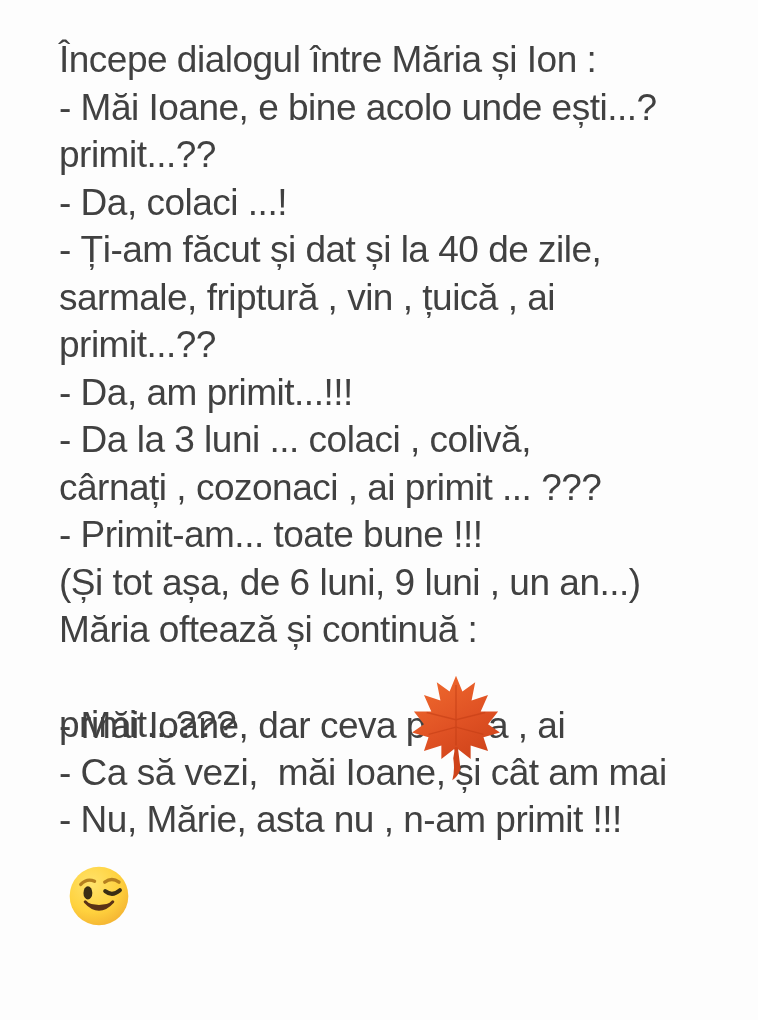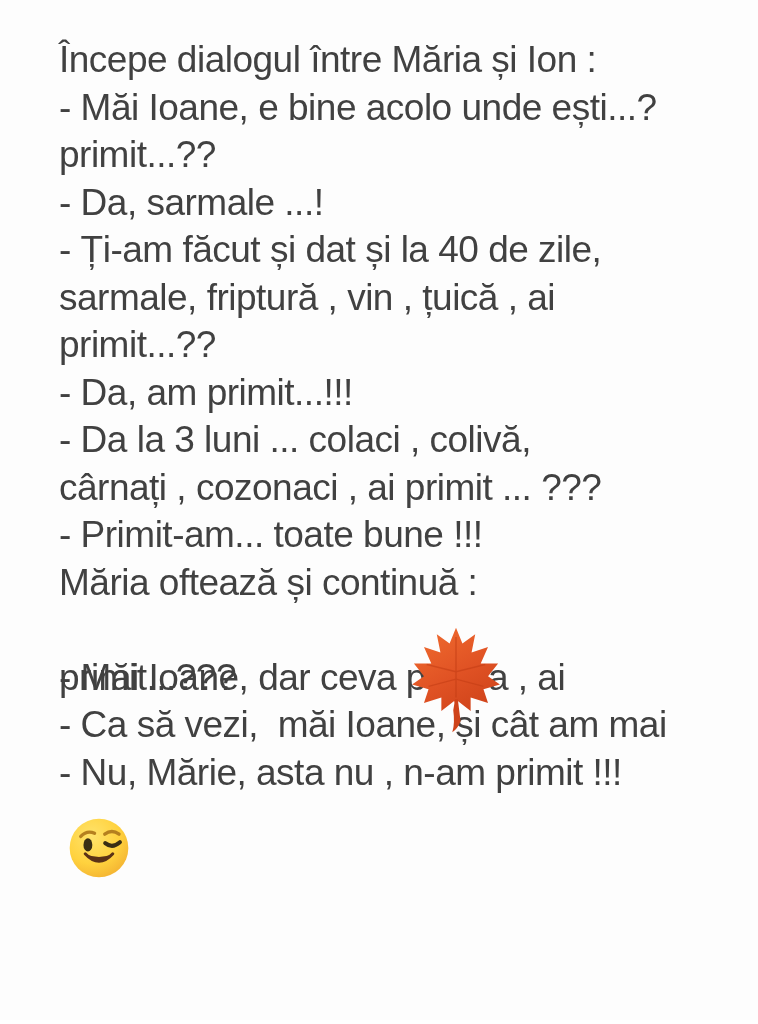--- a/index.html
+++ b/index.html
@@ -51,28 +51,29 @@
   }
 </style>
 </head>
 <body>
 
 <div class="page">
   <div class="text-block">
     <div class="line">Începe dialogul între Măria și Ion :</div>
     <div class="line">- Măi Ioane, e bine acolo unde ești...?</div>
     <div class="line">primit...??</div>
-    <div class="line">- Da, sarmale ...!</div>
+    <div class="line">- Da, colaci ...!</div>
     <div class="line">- Ți-am făcut și dat și la 40 de zile,</div>
     <div class="line">sarmale, friptură , vin , țuică , ai</div>
     <div class="line">primit...??</div>
     <div class="line">- Da, am primit...!!!</div>
     <div class="line">- Da la 3 luni ... colaci , colivă,</div>
     <div class="line">cârnați , cozonaci , ai primit ... ???</div>
     <div class="line">- Primit-am... toate bune !!!</div>
+    <div class="line">(Și tot așa, de 6 luni, 9 luni , un an...)</div>
     <div class="line">Măria oftează și continuă :</div>
 
     <div class="line"><span>- Măi Ioane, dar ceva p</span><span class="emoji-leaf"><svg width="92" height="108" viewBox="0 0 100 118" xmlns="http://www.w3.org/2000/svg">
         <defs>
           <linearGradient id="leafGrad" x1="0.2" y1="0" x2="0.8" y2="1">
             <stop offset="0" stop-color="#ef6a2e"></stop>
             <stop offset="0.55" stop-color="#e05224"></stop>
             <stop offset="1" stop-color="#cf431a"></stop>
           </linearGradient>
         </defs>

